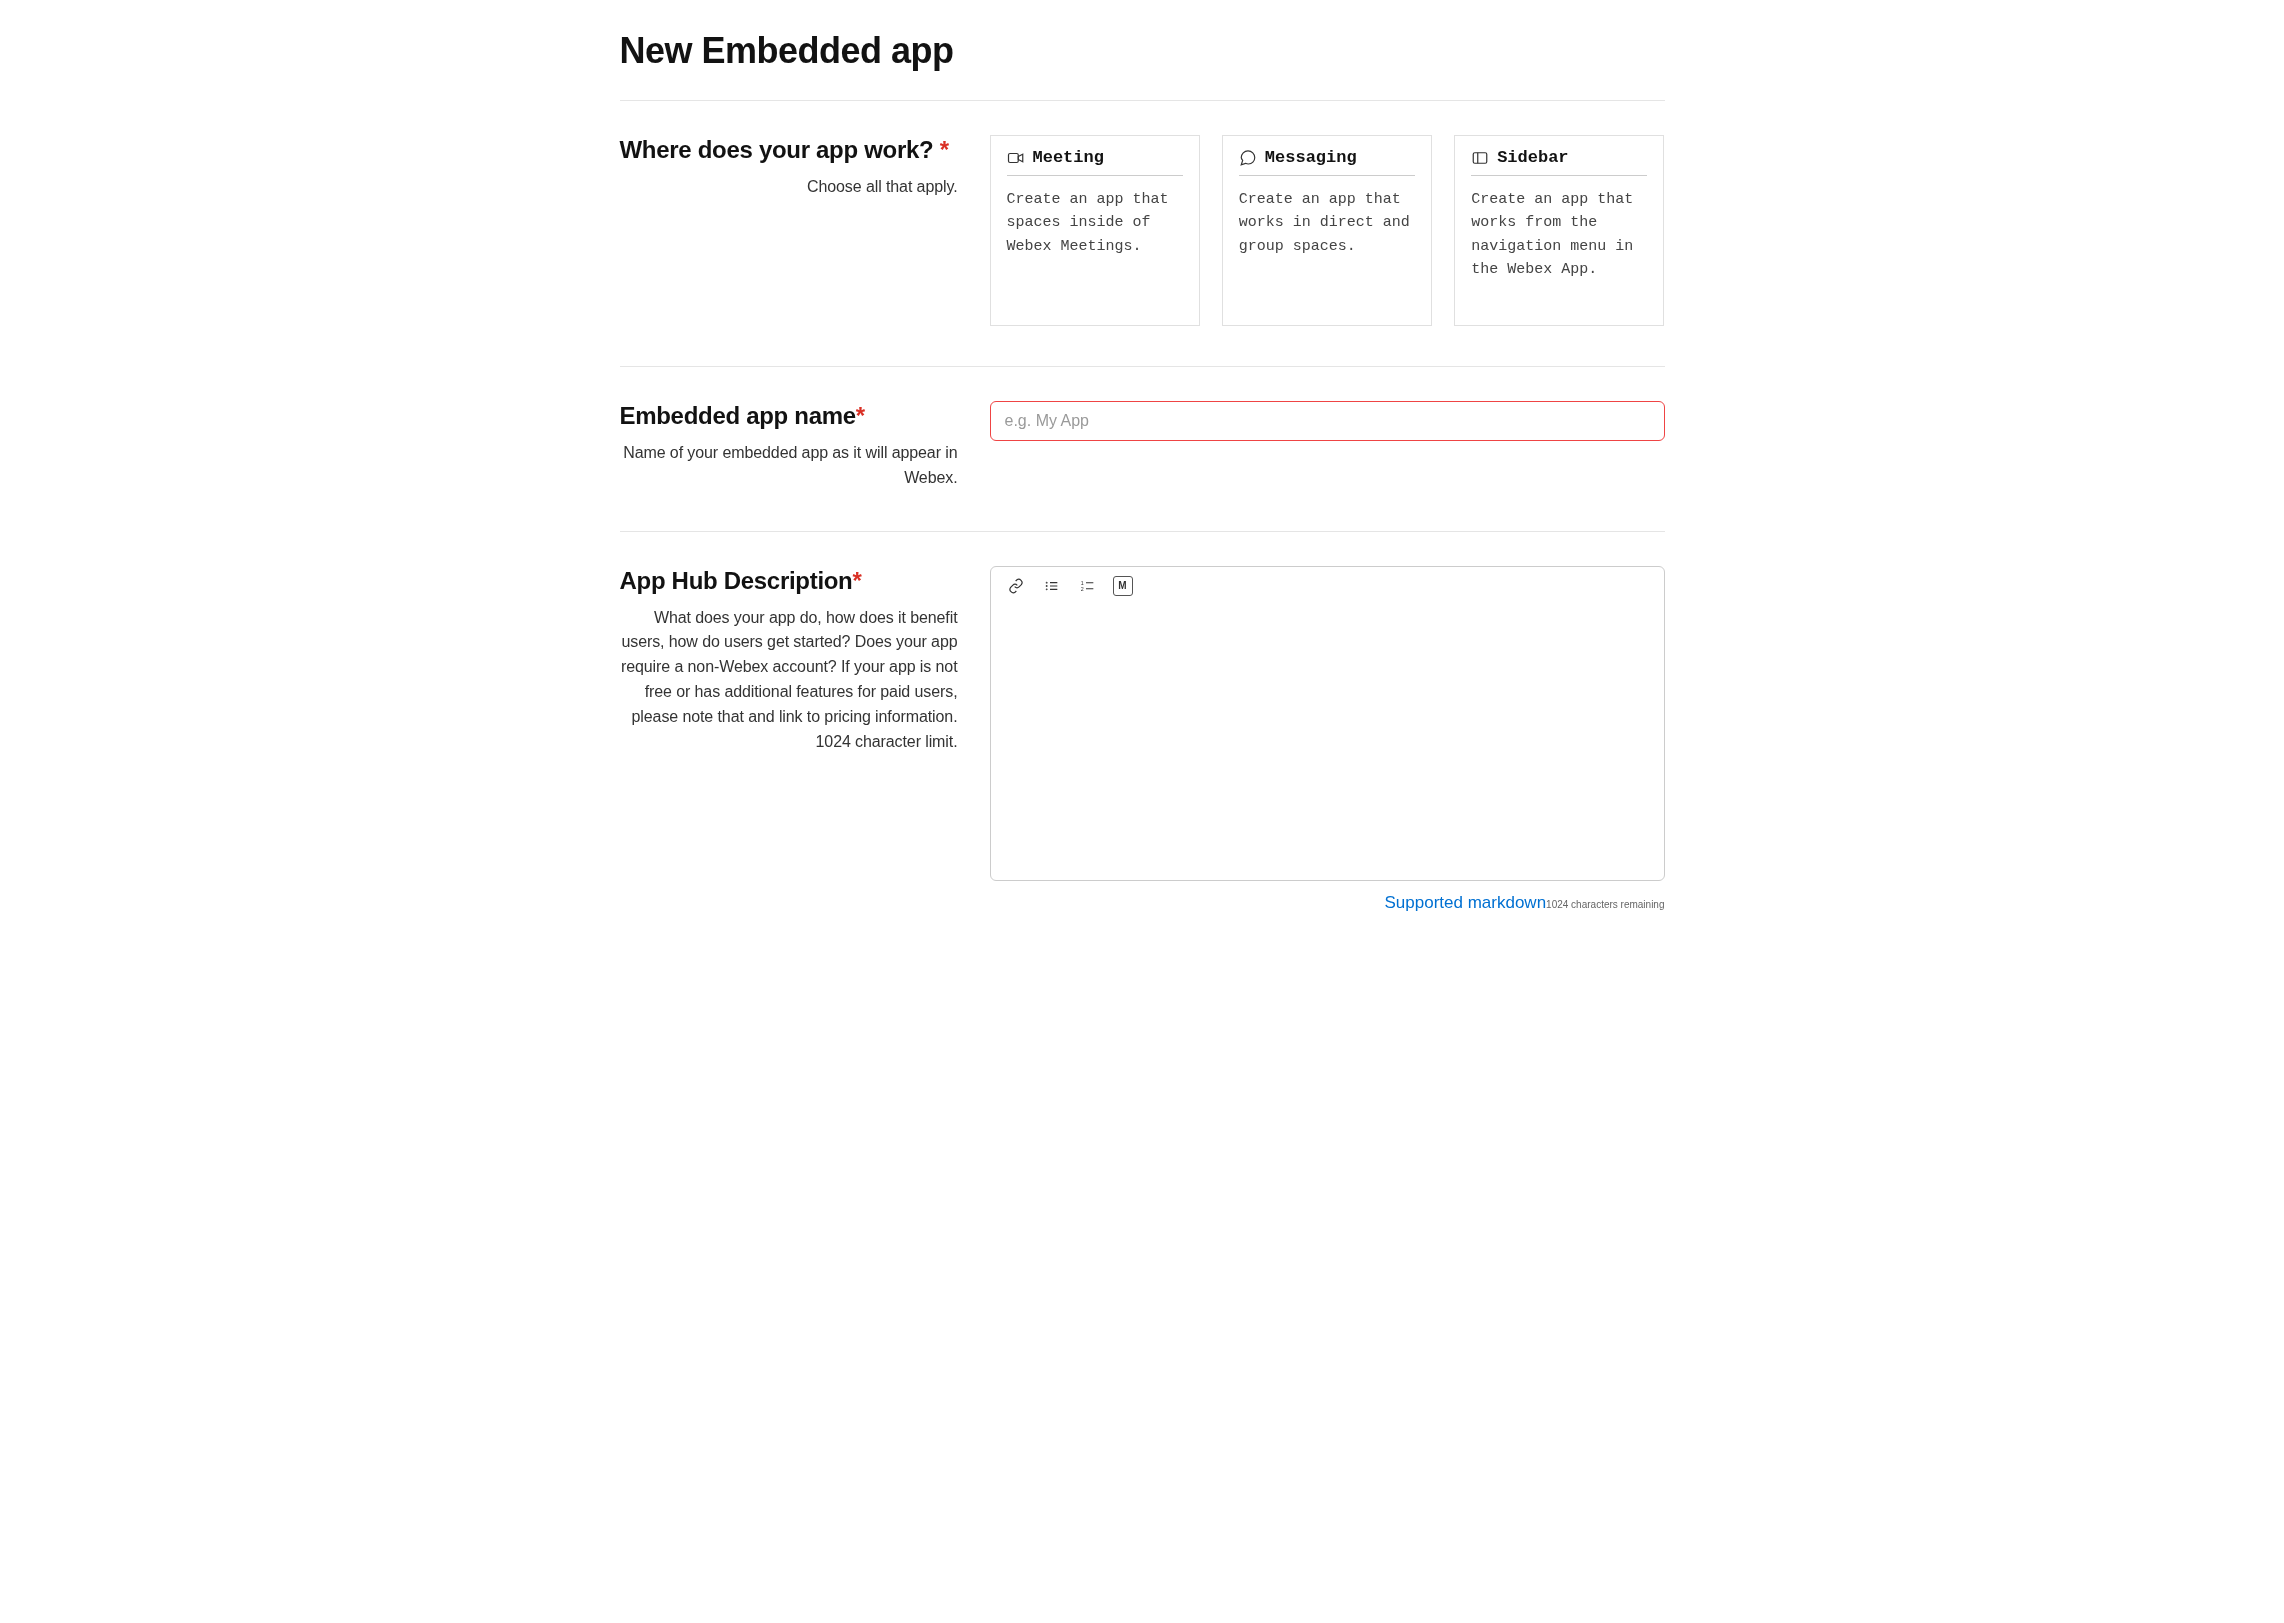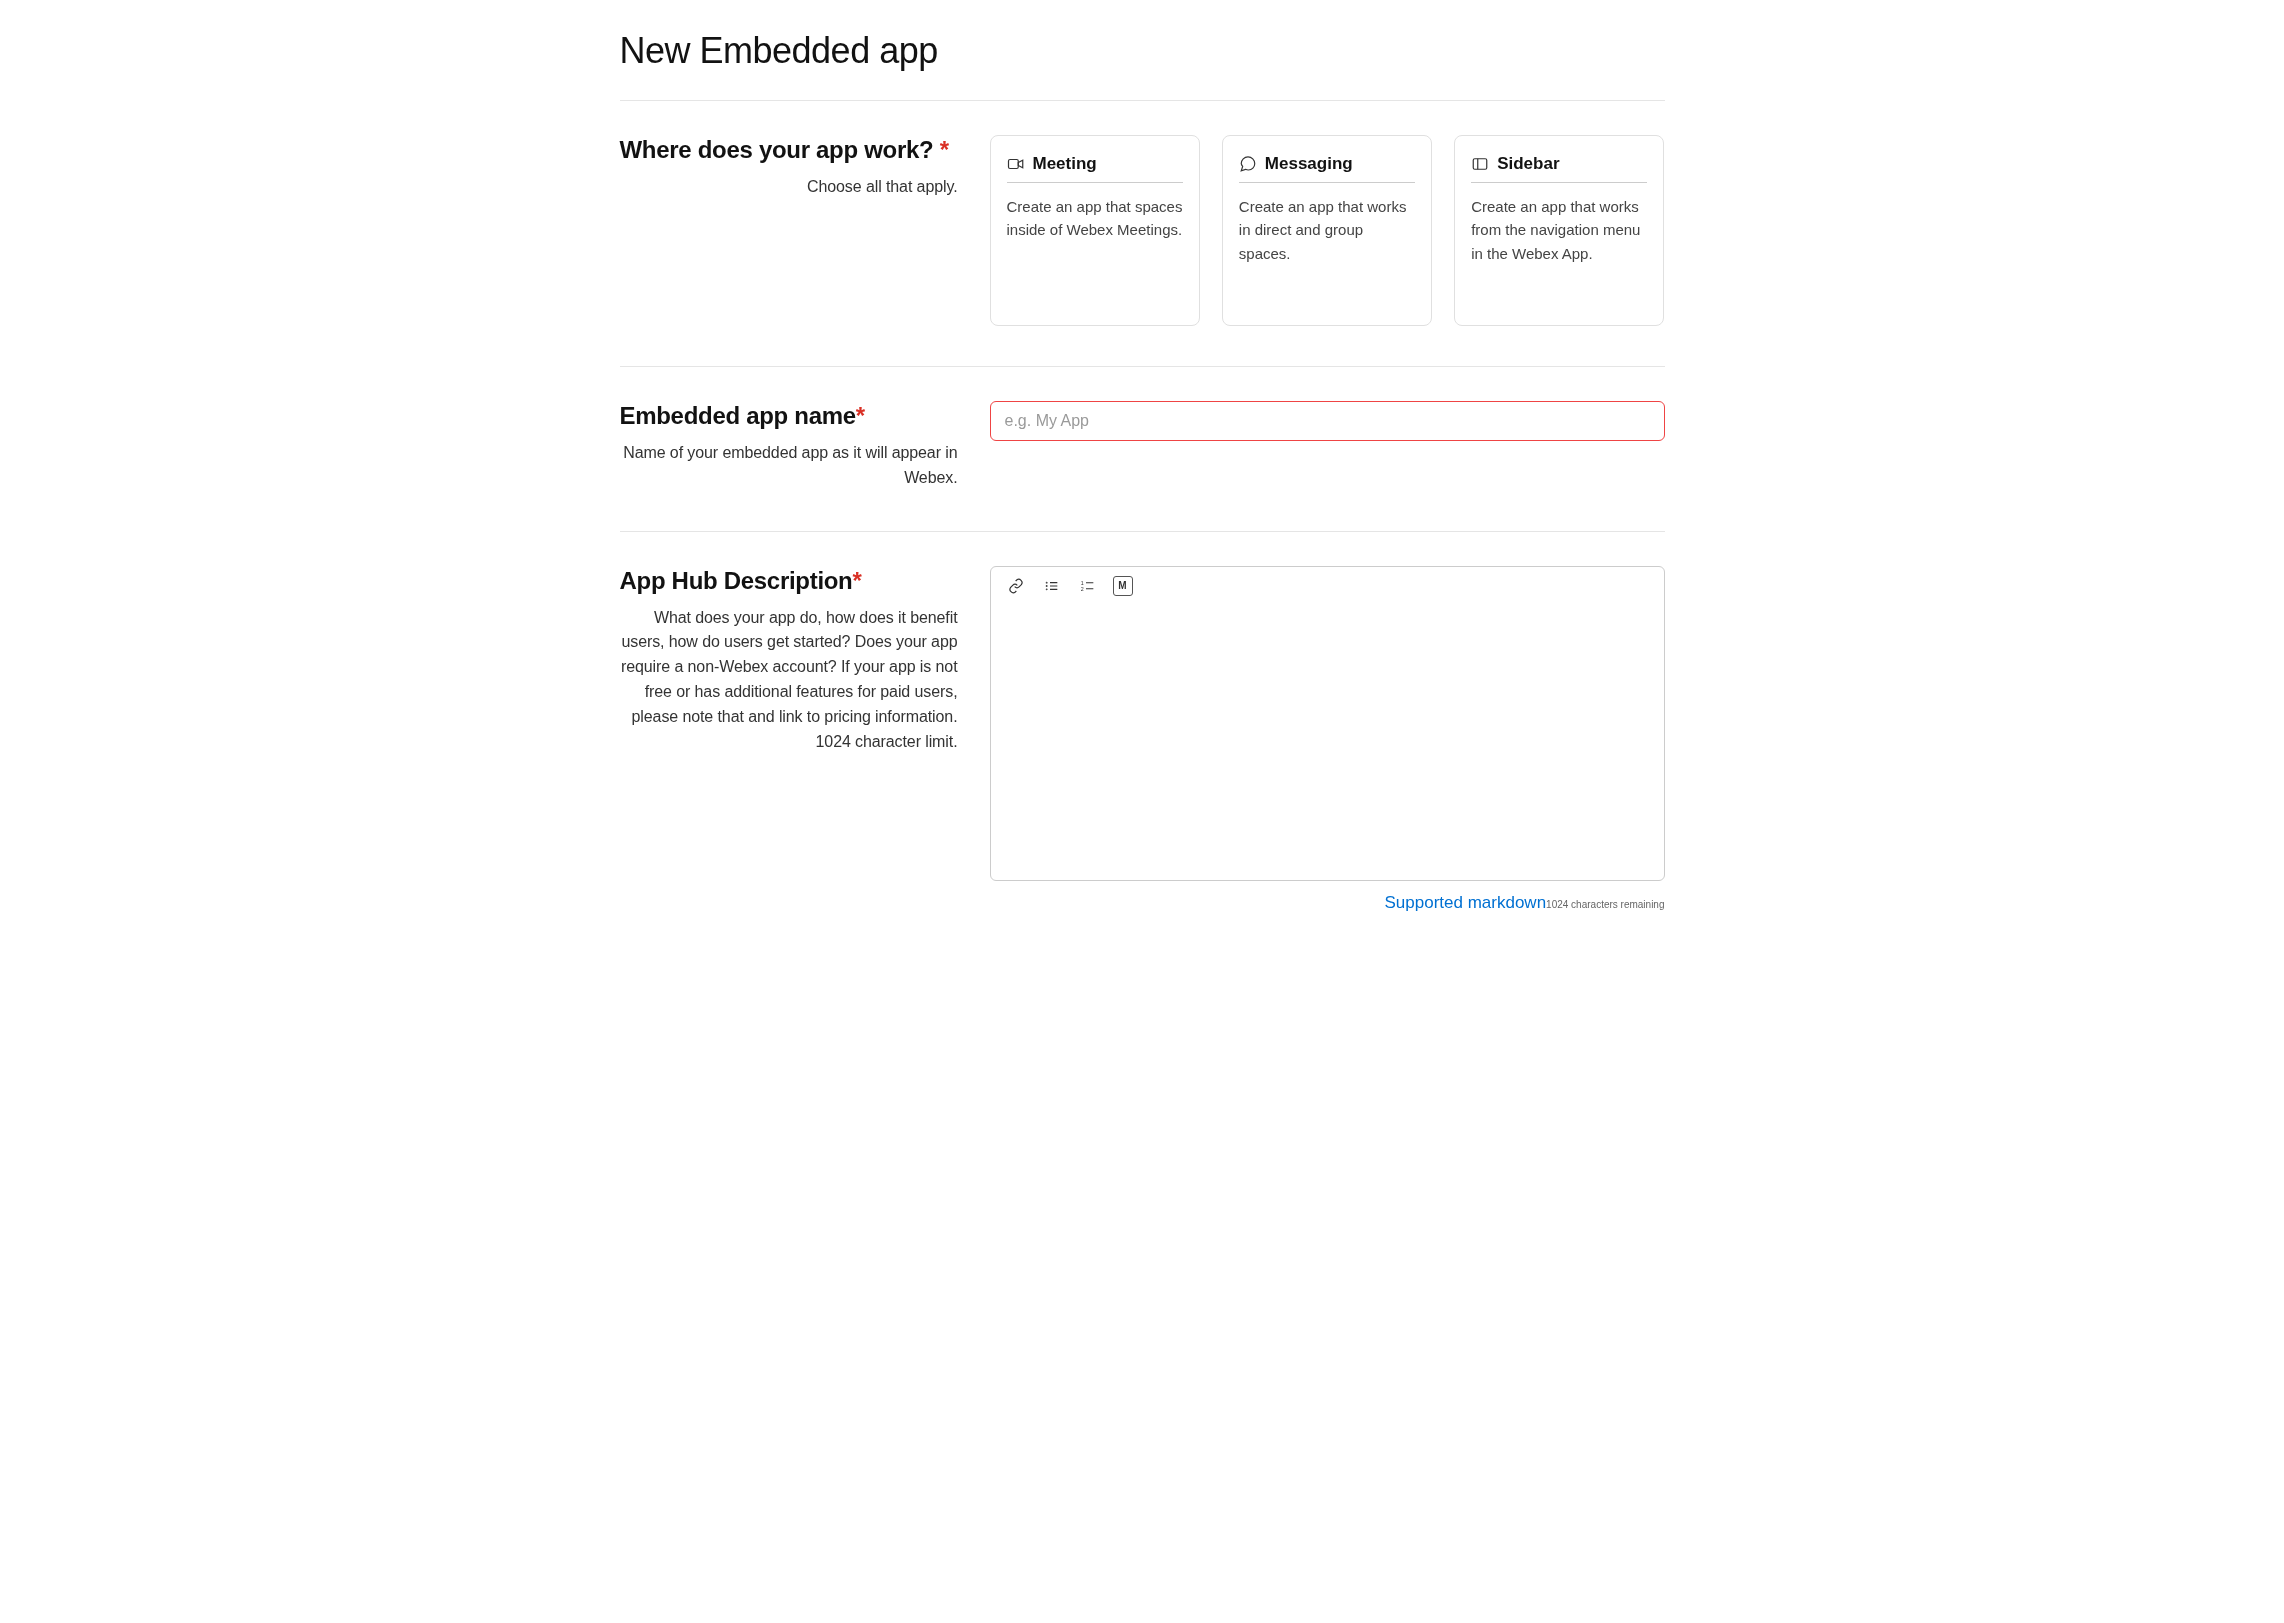--- a/index.html
+++ b/index.html
@@ -13,21 +13,21 @@
       background: #fff;
       padding: 30px 0 60px 0;
     }
     .container {
       max-width: 1085px;
       margin: 0 auto;
       padding: 0 20px;
     }
     .page-title {
       font-size: 36px;
-      font-weight: 400;
+      font-weight: 700;
       letter-spacing: -0.5px;
       margin-bottom: 28px;
     }
     hr.sep {
       border: none;
       border-top: 1px solid #e5e5e5;
       margin: 0;
     }
     .section {
       display: flex;
@@ -58,24 +58,25 @@
       letter-spacing: -0.1px;
       text-align: right;
     }
     .cards {
       display: flex;
       gap: 22px;
     }
     .card {
       flex: 1;
       border: 1px solid #e0e0e0;
-      border-radius: 8px;
-      padding: 18px 16px 20px 16px;
+      border-radius: 0;
+      padding: 12px 16px 20px 16px;
       cursor: pointer;
       min-height: 191px;
+      font-family: Liberation Mono, monospace;
     }
     .card-header {
       display: flex;
       align-items: center;
       gap: 8px;
       padding-bottom: 8px;
       border-bottom: 1px solid #ccc;
       margin-bottom: 12px;
     }
     .card-title {

